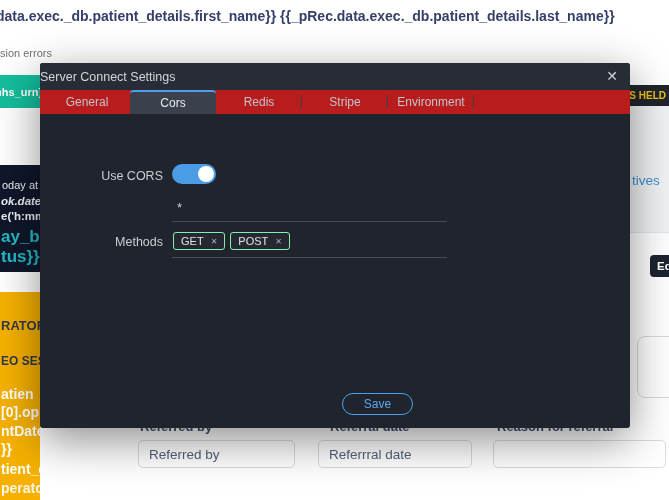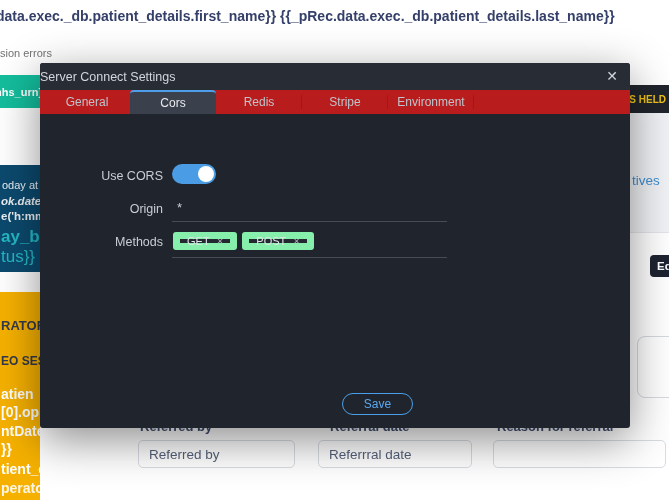--- a/index.html
+++ b/index.html
@@ -30,46 +30,46 @@
     left:0; top:75px; width:42px; height:33px;
     background:#14bd9d; color:#ffffff;
     font-size:11px; font-weight:700;
     display:flex; align-items:center;
     overflow:hidden; white-space:nowrap;
   }
   .teal-block span { margin-left:-5px; }
 
   .dark-block {
     left:0; top:165px; width:40px; height:107px;
-    background:#0c4a6e; overflow:hidden; color:#eceef2;
+    background:#0f172a; overflow:hidden; color:#eceef2;
   }
   .dark-block .ln { position:absolute; white-space:nowrap; }
   .dl0 { top:14px; left:2px; font-size:11px; }
   .dl1 { top:30px; left:1px; font-size:11.5px; font-weight:700;font-style:italic; }
   .dl2 { top:45px; left:1px; font-size:11.5px; font-weight:700; }
   .dl3 { top:62px; left:1px; font-size:17px; font-weight:700; color:#25b9c6; }
-  .dl4 { top:82px; left:1px; font-size:17px; font-weight:400; color:#25b9c6; }
+  .dl4 { top:82px; left:1px; font-size:17px; font-weight:700; color:#25b9c6; }
 
   .yellow-block {
     left:0; top:292px; width:40px; height:208px;
     background:#f6b100; overflow:hidden;
   }
   .yellow-block .ln { position:absolute; left:1px; white-space:nowrap; font-weight:700; }
   .yl0 { top:26px;  font-size:13px; color:#333a4d; }
   .yl1 { top:62px;  font-size:12px; color:#333a4d; }
   .yl2 { top:94px;  font-size:14px; color:#ffffff; }
   .yl3 { top:112px; font-size:14px; color:#ffffff; }
   .yl4 { top:131px; font-size:14px; color:#ffffff; }
   .yl5 { top:149px; font-size:14px; color:#ffffff; }
   .yl6 { top:169px; font-size:14px; color:#ffffff; }
   .yl7 { top:188px; font-size:14px; color:#fdf6e6; }
 
   
   .held-badge {
-    left:630px; top:85px; width:39px; height:28px;
+    left:630px; top:85px; width:39px; height:21px;
     background:#20242c; color:#f0c419;
     font-size:10px; font-weight:700;
     display:flex; align-items:center; justify-content:flex-end;
     padding-right:3px; white-space:nowrap; overflow:hidden;
   }
   .side-link { left:632px; top:173px; font-size:13.5px; color:#3e8ed0; cursor:pointer; }
   .edit-btn {
     left:650px; top:255px; width:34px; height:22px;
     background:#1d2330; color:#ffffff; border-radius:4px;
     font-size:11.5px; font-weight:700;
@@ -139,21 +139,21 @@
     background:#ffffff; border-radius:50%;
   }
 
   .origin-value { position:absolute; left:137px; top:137px; font-size:13px; color:#c9cdd4; }
   .u-line { position:absolute; left:132px; width:275px; height:1px; background:#464c56; }
   .ul-origin  { top:158px; }
   .ul-methods { top:194px; }
 
   .tags { position:absolute; left:133px; top:169px; display:flex; gap:5px; }
   .tag {
-    height:18px; border:7px solid #86efac; border-radius:3px;
+    height:18px; border:1px solid #86efac; border-radius:3px;
     display:flex; align-items:center; gap:7px; padding:0 7px;
     font-size:11px; color:#e2e5e9; background:rgba(255,255,255,0.02);
   }
   .tag .rm { font-size:8px; color:#aab0b8; cursor:pointer; }
 
   .m-btn {
     position:absolute; top:330px; height:22px; border-radius:11px;
     display:flex; align-items:center; justify-content:center;
     font-size:12px; cursor:pointer; background:transparent;
   }
@@ -215,21 +215,20 @@
     <div class="tab sep">Redis</div>
     <div class="tab sep">Stripe</div>
     <div class="tab sep">Environment</div>
   </div>
 
   <div class="m-label lbl-cors">Use CORS</div>
   <div class="toggle">
     <div class="knob"></div>
   </div>
 
-  <div class="m-label lbl-origin">Origin</div>
   <div class="origin-value">*</div>
   <div class="u-line ul-origin"></div>
 
   <div class="m-label lbl-methods">Methods</div>
   <div class="tags">
     <div class="tag">
       <span>GET</span>
       <span class="rm">✕</span>
     </div>
     <div class="tag">

